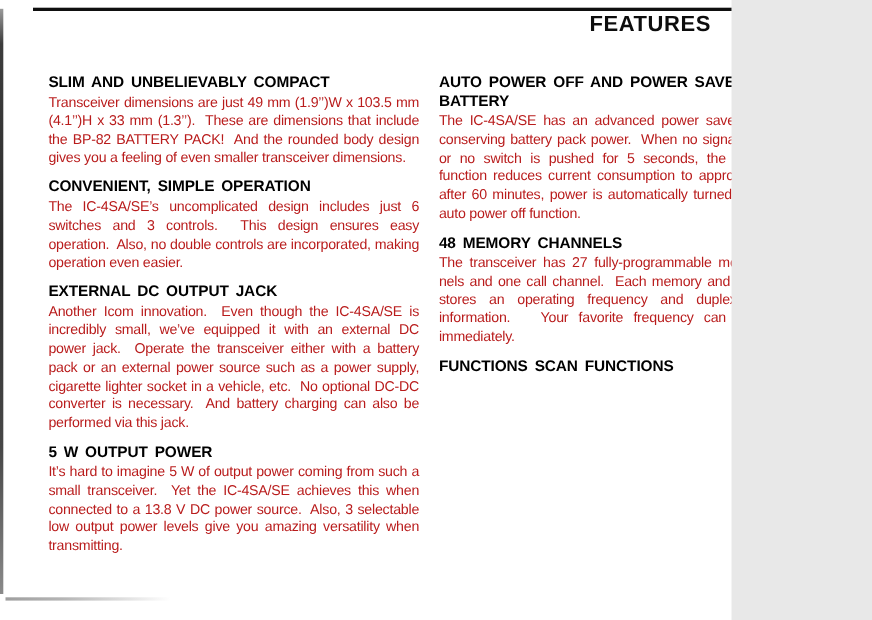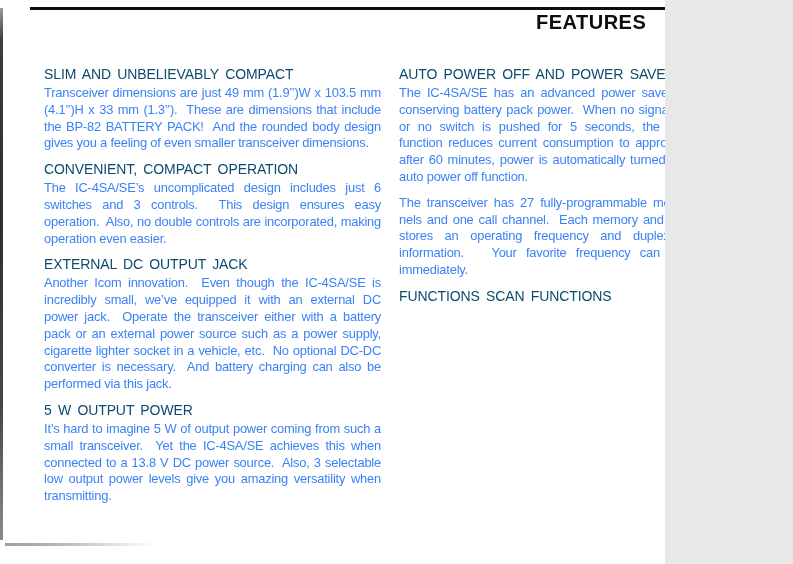--- a/index.html
+++ b/index.html
@@ -40,31 +40,31 @@
   .chapter-tab .block { height: 22px; background: #0c0c0c; }
 
   
   .col { position: absolute; top: 66px; width: 337px; }
   .col-left { left: 44px; }
   .col-right { left: 399px; }
 
   .section { margin-bottom: 9px; }
   .section h2 {
     margin: 0 0 2px 0;
-    font-size: 14px; line-height: 17px; font-weight: normal;
-    letter-spacing: -0.1px; word-spacing: 2.5px; color: #0c4a6e;
+    font-size: 14px; line-height: 17px; font-weight: bold;
+    letter-spacing: -0.1px; word-spacing: 2.5px; color: #000000;
   }
   .section p {
     margin: 0;
     font-size: 12.9px; line-height: 16.8px;
     letter-spacing: -0.2px;
     text-align: justify;
     white-space: pre-wrap;
     hyphens: manual;
-    color: #3b82f6;
+    color: #b91c1c;
   }
 
   
   .footer-rule { position: absolute; left: 756px; top: 498px; width: 36px; height: 2px; background: #8f8f8f; }
   .page-number {
     position: absolute; left: 756px; top: 501px;
     font-size: 14px; font-weight: bold; color: #161616; line-height: 16px;
   }
 </style>
 </head>
@@ -82,39 +82,40 @@
     <div class="gap"></div>
     <div class="block"></div>
   </div>
 
   <div class="col col-left">
     <div class="section">
       <h2>SLIM AND UNBELIEVABLY COMPACT</h2>
       <p>Transceiver dimensions are just 49 mm (1.9’’)W x 103.5 mm (4.1’’)H x 33 mm (1.3’’).  These are dimensions that include the BP-82 BATTERY PACK!  And the rounded body design gives you a feeling of even smaller transceiver dimensions.</p>
     </div>
     <div class="section">
-      <h2>CONVENIENT, COMPACT OPERATION</h2>
+      <h2>CONVENIENT, SIMPLE OPERATION</h2>
       <p>The IC-4SA/SE’s uncomplicated design includes just 6 switches and 3 controls.  This design ensures easy operation.  Also, no double controls are incorporated, making opera­tion even easier.</p>
     </div>
     <div class="section">
       <h2>EXTERNAL DC OUTPUT JACK</h2>
       <p>Another Icom innovation.  Even though the IC-4SA/SE is incredibly small, we’ve equipped it with an external DC power jack.  Operate the transceiver either with a battery pack or an external power source such as a power supply, cigarette lighter socket in a vehicle, etc.  No optional DC-DC converter is necessary.  And battery charging can also be performed via this jack.</p>
     </div>
     <div class="section">
       <h2>5 W OUTPUT POWER</h2>
       <p>It’s hard to imagine 5 W of output power coming from such a small transceiver.  Yet the IC-4SA/SE achieves this when connected to a 13.8 V DC power source.  Also, 3 selectable low output power levels give you amazing versatility when transmitting.</p>
     </div>
   </div>
 
   <div class="col col-right">
     <div class="section">
       <h2>AUTO POWER OFF AND POWER SAVE BATTERY</h2>
       <p>The IC-4SA/SE has an advanced power saver design for conserving battery pack power.  When no signal is received or no switch is pushed for 5 seconds, the power save function reduces current consumption to approx. 1/4.  And after 60 minutes, power is automatically turned OFF by the auto power off function.</p>
     </div>
     <div class="section">
+      <h2>48 MEMORY CHANNELS</h2>
       <p>The transceiver has 27 fully-programmable memory chan­nels and one call channel.  Each memory and call channel stores an operating frequency and duplex (repeater) information.   Your favorite frequency can be recalled immediately.</p>
     </div>
     <div class="section">
       <h2>FUNCTIONS SCAN FUNCTIONS</h2>
     </div>
   </div>
 
   <div class="footer-rule"></div>
   <div class="page-number">1</div>
 

